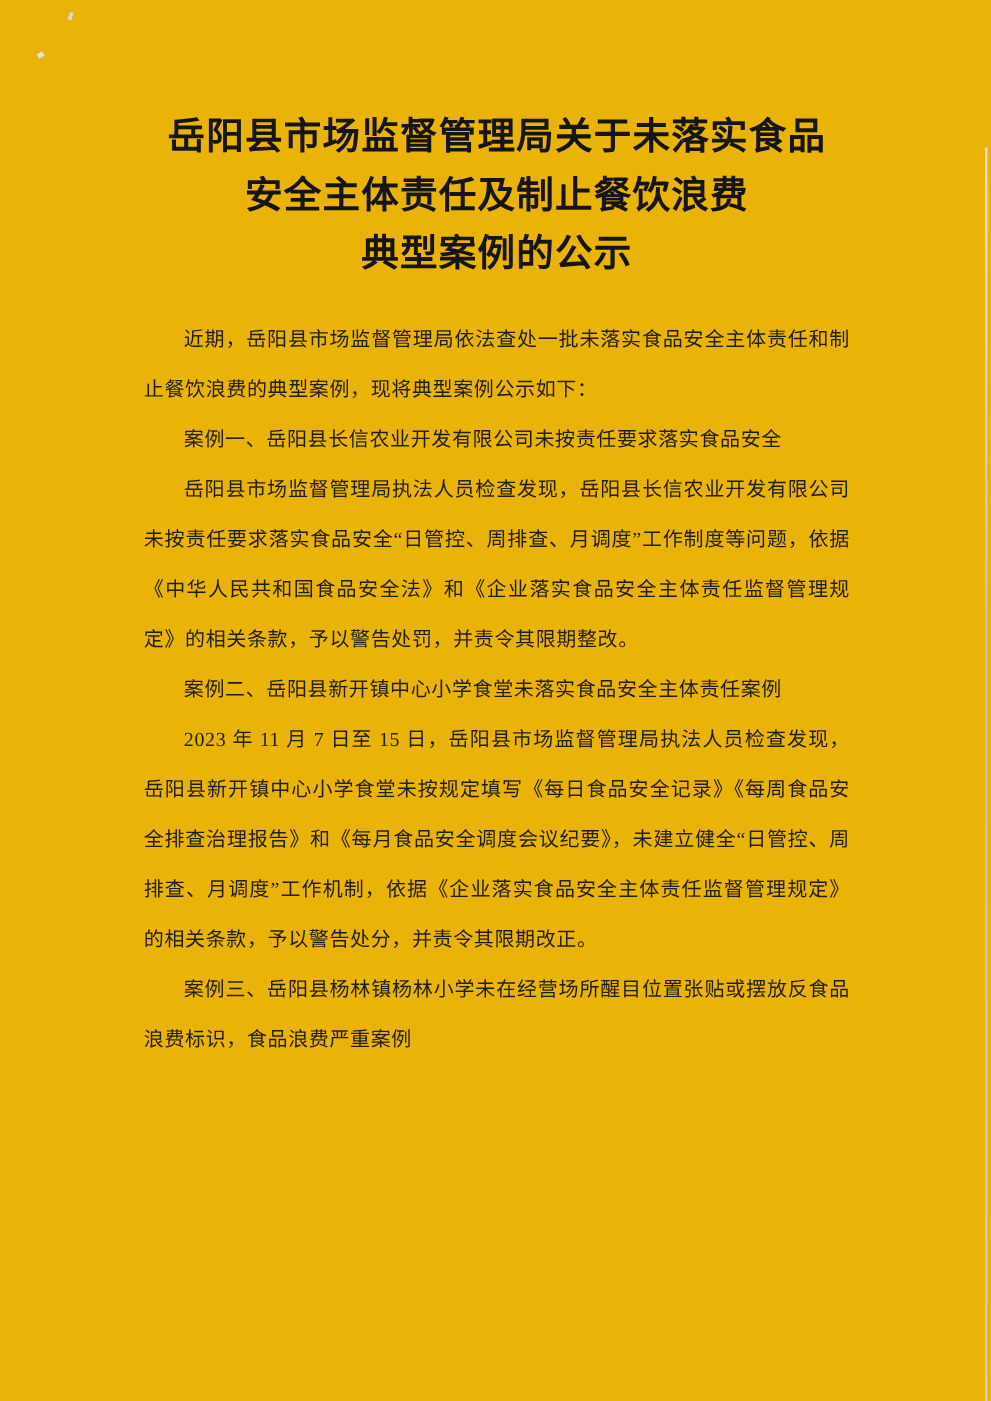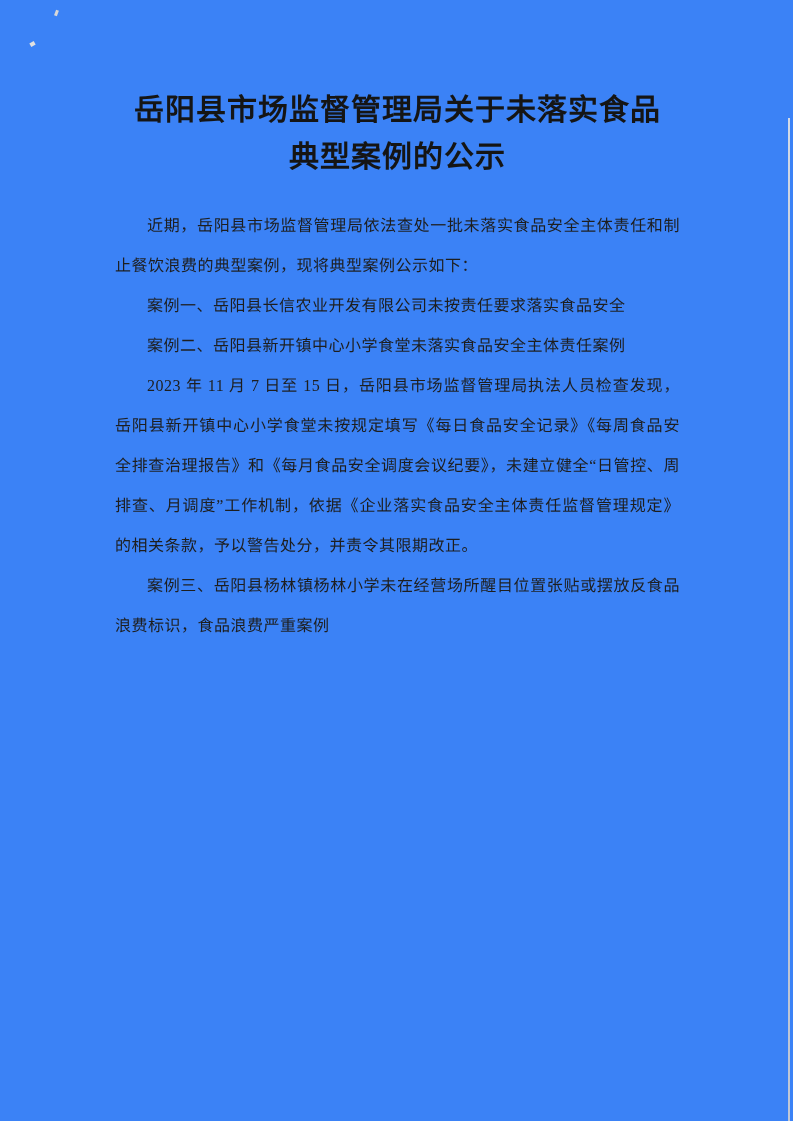--- a/index.html
+++ b/index.html
@@ -5,21 +5,21 @@
   html, body {
     margin: 0;
     padding: 0;
     background: #9a9a9a;
   }
   .page {
     position: relative;
     width: 793px;
     height: 1121px;
     margin: 0 auto;
-    background: #3b82f6;
+    background: #eab308;
     overflow: hidden;
     font-family: "Liberation Serif", "DejaVu Serif", serif;
     color: #1e1e1e;
     box-sizing: border-box;
     padding: 86px 113px 0 115px;
   }
   .doc-title {
     text-align: center;
     font-weight: bold;
     font-size: 30px;
@@ -74,26 +74,28 @@
 </head>
 <body>
 
 <div class="page">
 
   <div class="scan-speck-1"></div>
   <div class="scan-speck-2"></div>
 
   <h1 class="doc-title">
     <span class="t-line">岳阳县市场监督管理局关于未落实食品</span>
+    <span class="t-line">安全主体责任及制止餐饮浪费</span>
     <span class="t-line">典型案例的公示</span>
   </h1>
 
   <div class="doc-body">
     <p>近期，岳阳县市场监督管理局依法查处一批未落实食品安全主体责任和制止餐饮浪费的典型案例，现将典型案例公示如下：</p>
     <p>案例一、岳阳县长信农业开发有限公司未按责任要求落实食品安全</p>
+    <p>岳阳县市场监督管理局执法人员检查发现，岳阳县长信农业开发有限公司未按责任要求落实食品安全“日管控、周排查、月调度”工作制度等问题，依据《中华人民共和国食品安全法》和《企业落实食品安全主体责任监督管理规定》的相关条款，予以警告处罚，并责令其限期整改。</p>
     <p>案例二、岳阳县新开镇中心小学食堂未落实食品安全主体责任案例</p>
     <p>2023 年 11 月 7 日至 15 日，岳阳县市场监督管理局执法人员检查发现，岳阳县新开镇中心小学食堂未按规定填写《每日食品安全记录》《每周食品安全排查治理报告》和《每月食品安全调度会议纪要》，未建立健全“日管控、周排查、月调度”工作机制，依据《企业落实食品安全主体责任监督管理规定》的相关条款，予以警告处分，并责令其限期改正。</p>
     <p>案例三、岳阳县杨林镇杨林小学未在经营场所醒目位置张贴或摆放反食品浪费标识，食品浪费严重案例</p>
   </div>
 
   <div class="scan-edge-line"></div>
 
 </div>
 
 </body></html>

